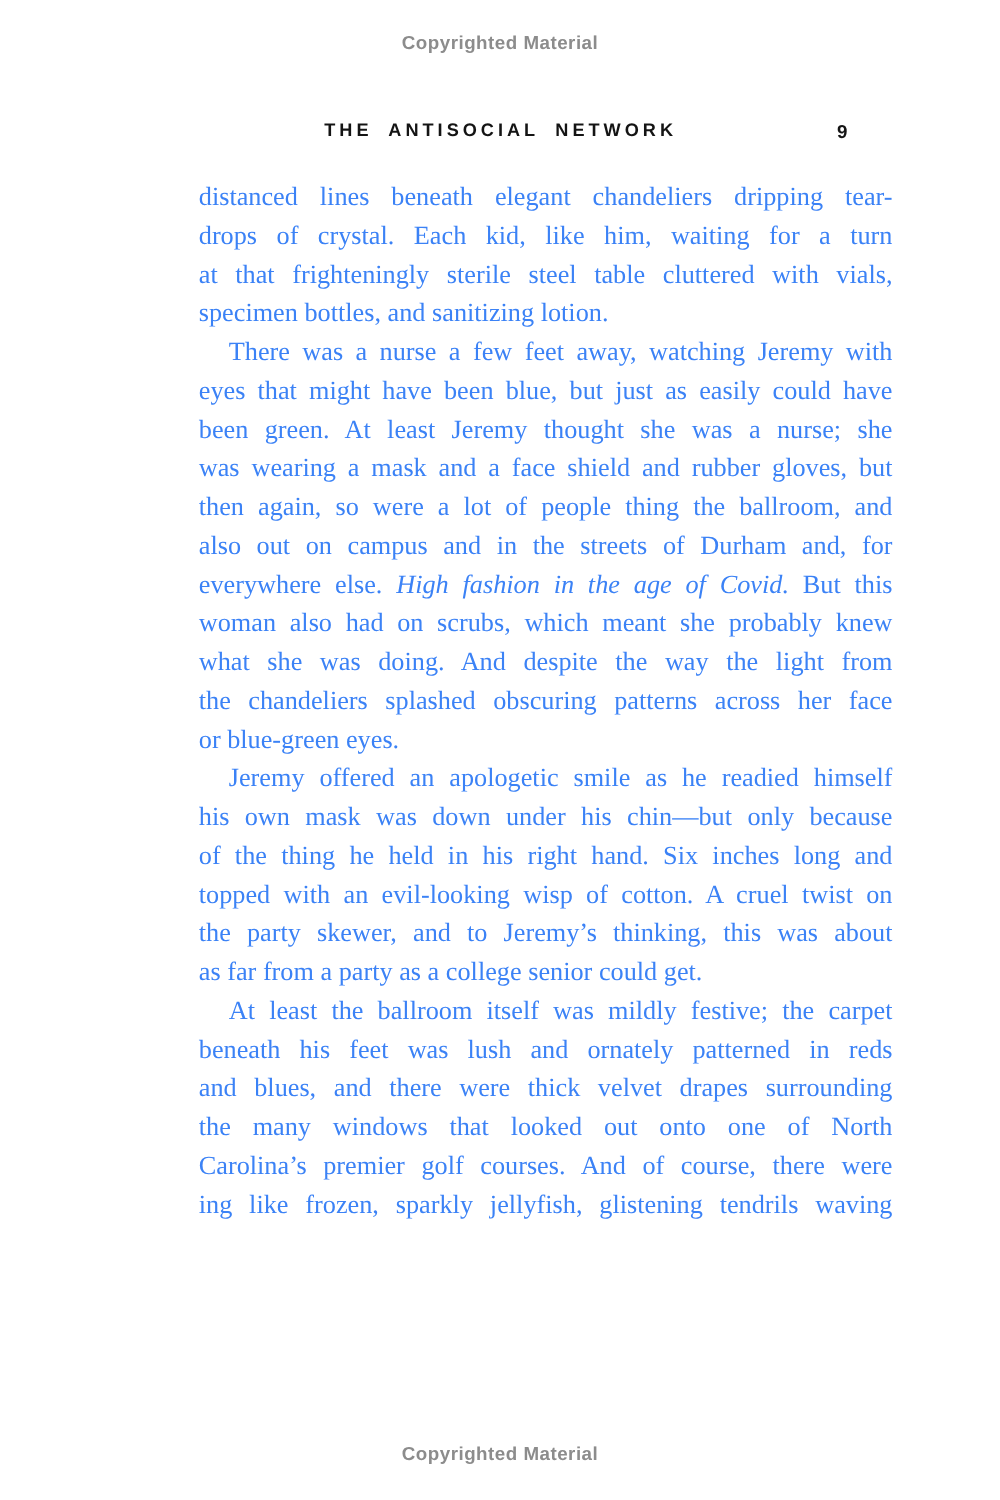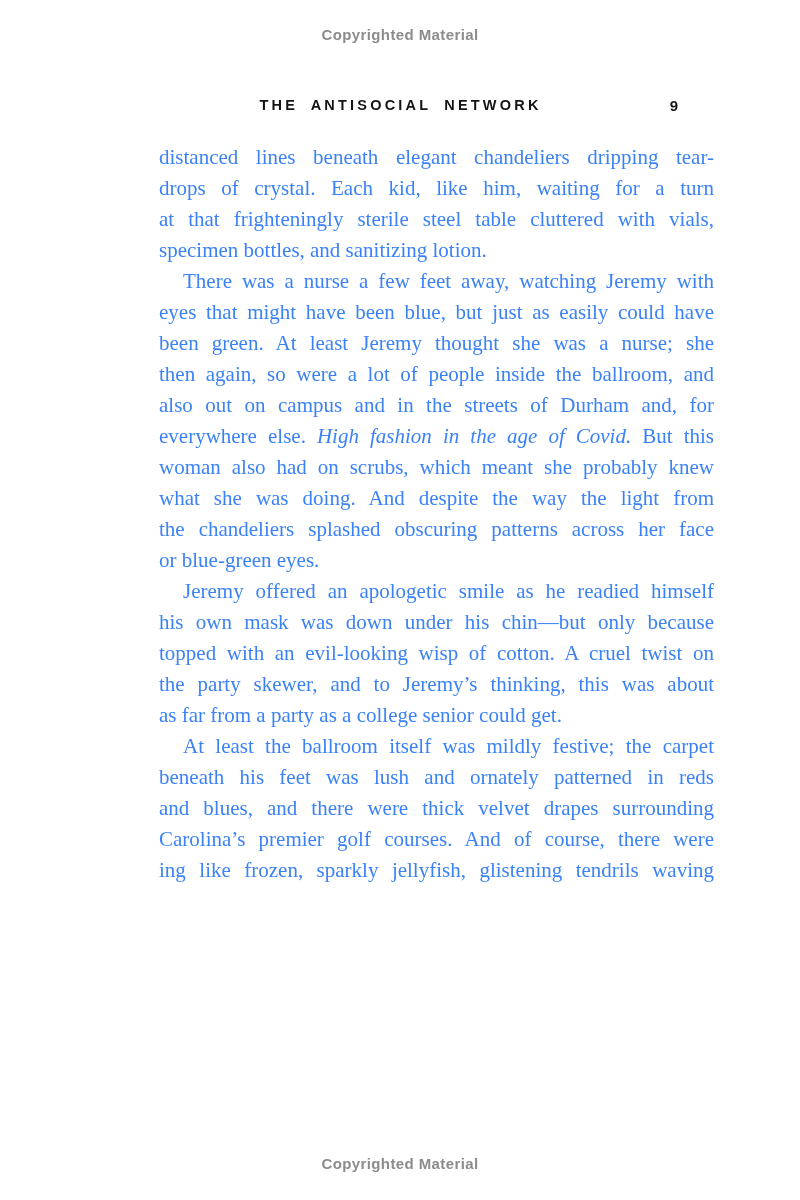--- a/index.html
+++ b/index.html
@@ -93,34 +93,37 @@
   </div>
 
   <div class="text-block">
       <div class="line">distanced lines beneath elegant chandeliers dripping tear-</div>
       <div class="line">drops of crystal. Each kid, like him, waiting for a turn</div>
       <div class="line">at that frighteningly sterile steel table cluttered with vials,</div>
       <div class="line last">specimen bottles, and sanitizing lotion.</div>
       <div class="line indent">There was a nurse a few feet away, watching Jeremy with</div>
       <div class="line">eyes that might have been blue, but just as easily could have</div>
       <div class="line">been green. At least Jeremy thought she was a nurse; she</div>
-      <div class="line">then again, so were a lot of people inside the ballroom, and</div>
+      <div class="line">was wearing a mask and a face shield and rubber gloves, but</div>
+      <div class="line">then again, so were a lot of people thing the ballroom, and</div>
       <div class="line">also out on campus and in the streets of Durham and, for</div>
       <div class="line"><span>everywhere else. </span><span class="italic">High fashion in the age of Covid.</span><span> But this</span></div>
       <div class="line">woman also had on scrubs, which meant she probably knew</div>
       <div class="line">what she was doing. And despite the way the light from</div>
       <div class="line">the chandeliers splashed obscuring patterns across her face</div>
       <div class="line last">or blue-green eyes.</div>
       <div class="line indent">Jeremy offered an apologetic smile as he readied himself</div>
       <div class="line">his own mask was down under his chin—but only because</div>
+      <div class="line">of the thing he held in his right hand. Six inches long and</div>
       <div class="line">topped with an evil-looking wisp of cotton. A cruel twist on</div>
       <div class="line">the party skewer, and to Jeremy’s thinking, this was about</div>
       <div class="line last">as far from a party as a college senior could get.</div>
       <div class="line indent">At least the ballroom itself was mildly festive; the carpet</div>
       <div class="line">beneath his feet was lush and ornately patterned in reds</div>
       <div class="line">and blues, and there were thick velvet drapes surrounding</div>
+      <div class="line">the many windows that looked out onto one of North</div>
       <div class="line">Carolina’s premier golf courses. And of course, there were</div>
       <div class="line">ing like frozen, sparkly jellyfish, glistening tendrils waving</div>
     </div>
 
   <div class="copyright bottom">Copyrighted Material</div>
 
 </div>
 
 </body></html>

